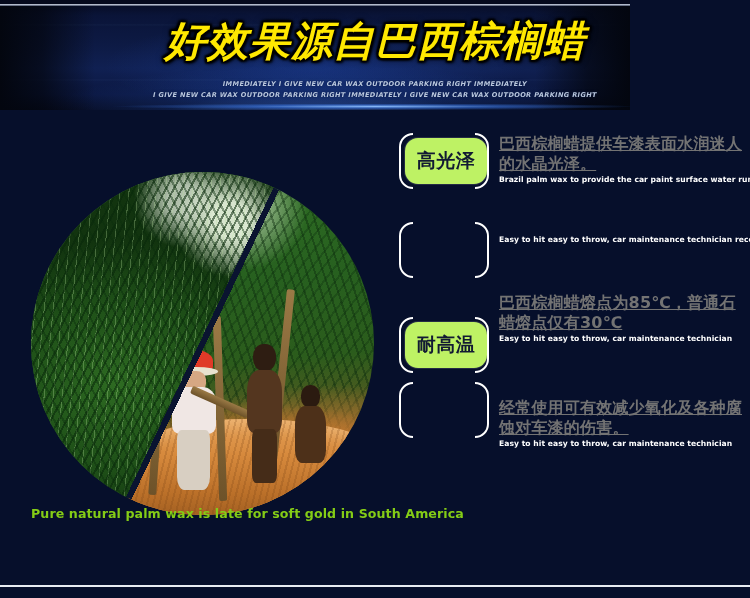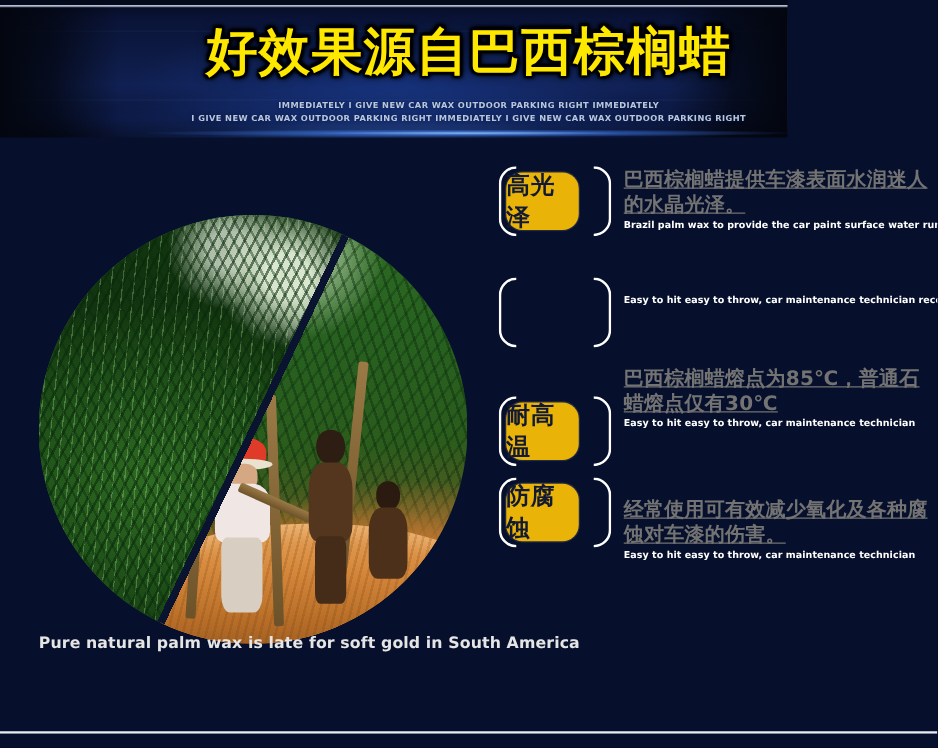--- a/index.html
+++ b/index.html
@@ -11,20 +11,21 @@
   }
   #page{position:relative;width:750px;height:598px;overflow:hidden;background:#060f2b;}
 
   
   .banner{
     position:absolute;left:0;top:0;width:630px;height:110px;overflow:hidden;
     background:
       radial-gradient(ellipse 420px 90px at 50% 118%, rgba(90,150,255,.55) 0%, rgba(40,90,200,.22) 42%, rgba(0,0,0,0) 72%),
       radial-gradient(ellipse 300px 70px at 50% 60%, rgba(30,70,170,.45) 0%, rgba(0,0,0,0) 70%),
       linear-gradient(180deg,#050a1e 0%,#0a1438 14%,#0d1a44 40%,#102052 62%,#0b1740 86%,#05091c 100%);
+    font-style: italic;
   }
   .banner-edge-l,.banner-edge-r{
     position:absolute;top:0;height:110px;width:95px;
     background:linear-gradient(90deg,#03060f 0%,rgba(3,6,15,.72) 45%,rgba(3,6,15,0) 100%);
   }
   .banner-edge-l{left:0;}
   .banner-edge-r{right:0;transform:scaleX(-1);}
   .top-hairline{
     position:absolute;left:0;top:4px;width:750px;height:2px;
     background:linear-gradient(180deg,#cfd6e4 0%,#8e97ab 55%,#3a4258 100%);
@@ -125,22 +126,22 @@
     position:absolute;left:0;top:0;width:343px;height:343px;
     background:linear-gradient(115.5deg, rgba(0,0,0,0) calc(50% - 3px), #0a1430 calc(50% - 3px), #0a1430 calc(50% + 3px), rgba(0,0,0,0) calc(50% + 3px));
     pointer-events:none;
   }
 
   
   .features{position:absolute;left:399px;top:133px;width:348px;}
   .frow{position:relative;height:0;}
   .badge-slot{position:absolute;left:0;width:90px;height:56px;}
   .badge{
-    position:absolute;left:6px;top:5px;width:58px;height:46px;
-    background:#eab308;border-radius:13px;
+    position:absolute;left:6px;top:5px;width:82px;height:46px;
+    background:#bef264;border-radius:13px;
     display:flex;align-items:center;justify-content:center;
     color:#121a33;font-size:19px;font-weight:bold;letter-spacing:.5px;
     box-shadow:0 0 0 1px rgba(255,255,255,.12);
   }
   .brk{position:absolute;width:14px;height:56px;}
   .brk:before{
     content:"";position:absolute;top:0;width:28px;height:56px;
     border:2px solid #ffffff;border-radius:16px;box-sizing:border-box;
   }
   .brk-l{left:0;overflow:hidden;}
@@ -156,21 +157,21 @@
     white-space:nowrap;
   }
 
   
   .caption{position:absolute;left:31px;top:502px;width:520px;}
   .cap-cn{
     color:#f1c232;font-size:21px;line-height:27px;font-weight:bold;letter-spacing:.6px;
     text-shadow:0 1px 2px rgba(0,0,0,.6);
   }
   .cap-en{
-    color:#e5e5e5;font-size:12.6px;line-height:18px;font-weight:bold;letter-spacing:.1px;margin-top:3px;
+    color:#84cc16;font-size:12.6px;line-height:18px;font-weight:bold;letter-spacing:.1px;margin-top:3px;
   }
   .bottom-line{position:absolute;left:0;top:585px;width:750px;height:2px;background:#e8ecf3;}
   .bottom-fill{position:absolute;left:0;top:587px;width:750px;height:11px;background:#060f2b;}
 </style>
 </head>
 <body>
 
 <div id="page">
 
   <div class="banner">
@@ -248,21 +249,20 @@
       <div class="ftext" style="top:160px;">
         <div class="fcn">巴西棕榈蜡熔点为85℃，普通石蜡熔点仅有30℃</div>
         <div class="fen">Easy to hit easy to throw, car maintenance technician</div>
       </div>
     </div>
 
     <div class="frow">
       <div class="badge-slot" style="top:249px;">
         <div class="brk brk-l"></div>
         <div class="brk brk-r"></div>
-        <div class="badge">防腐蚀</div>
       </div>
       <div class="ftext" style="top:249px;margin-top:16px;">
         <div class="fcn">经常使用可有效减少氧化及各种腐蚀对车漆的伤害。</div>
         <div class="fen">Easy to hit easy to throw, car maintenance technician</div>
       </div>
     </div>
 
   </div>
 
   <div class="caption">

